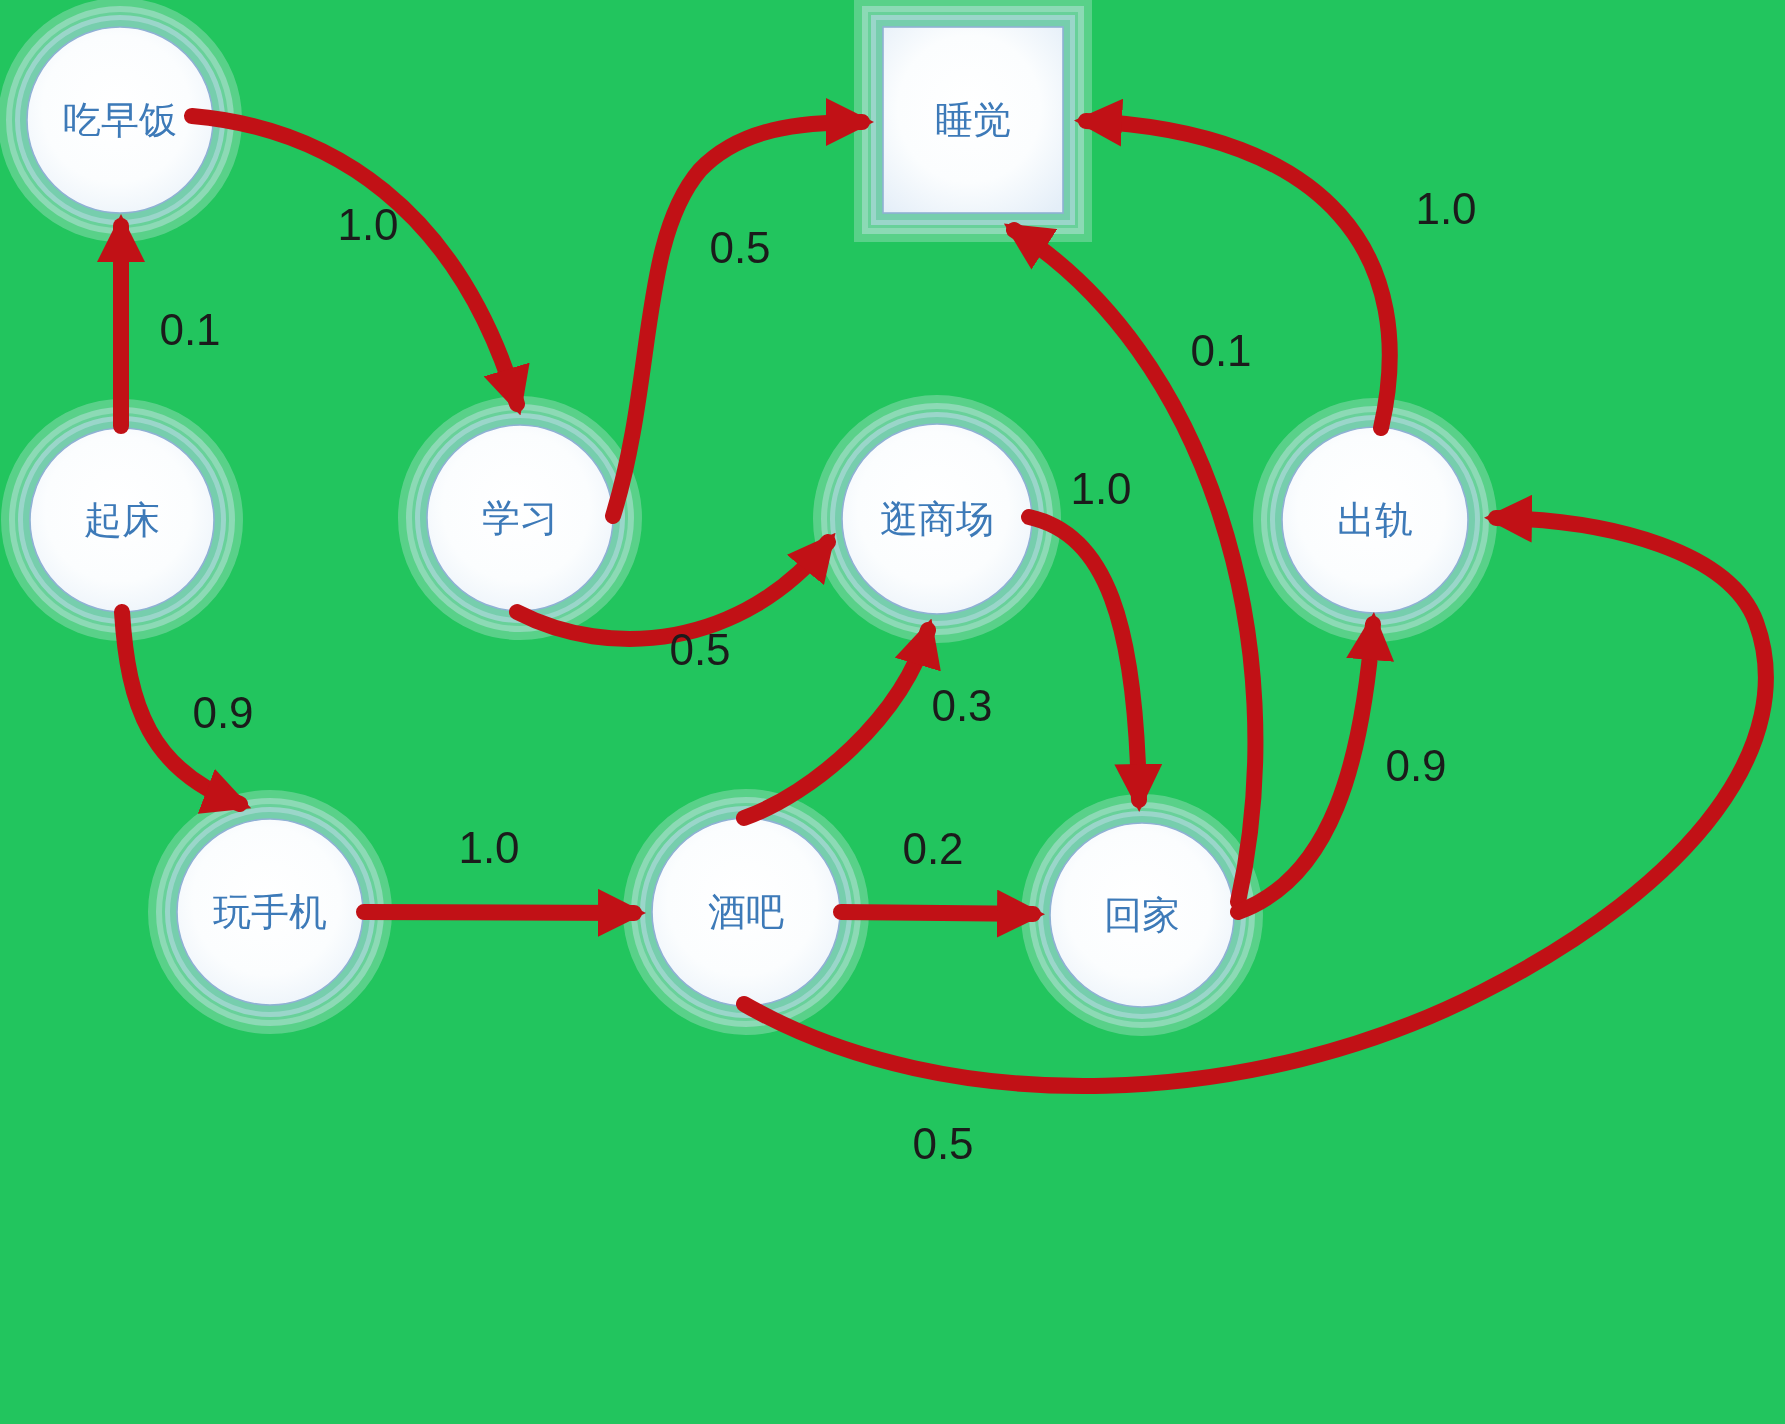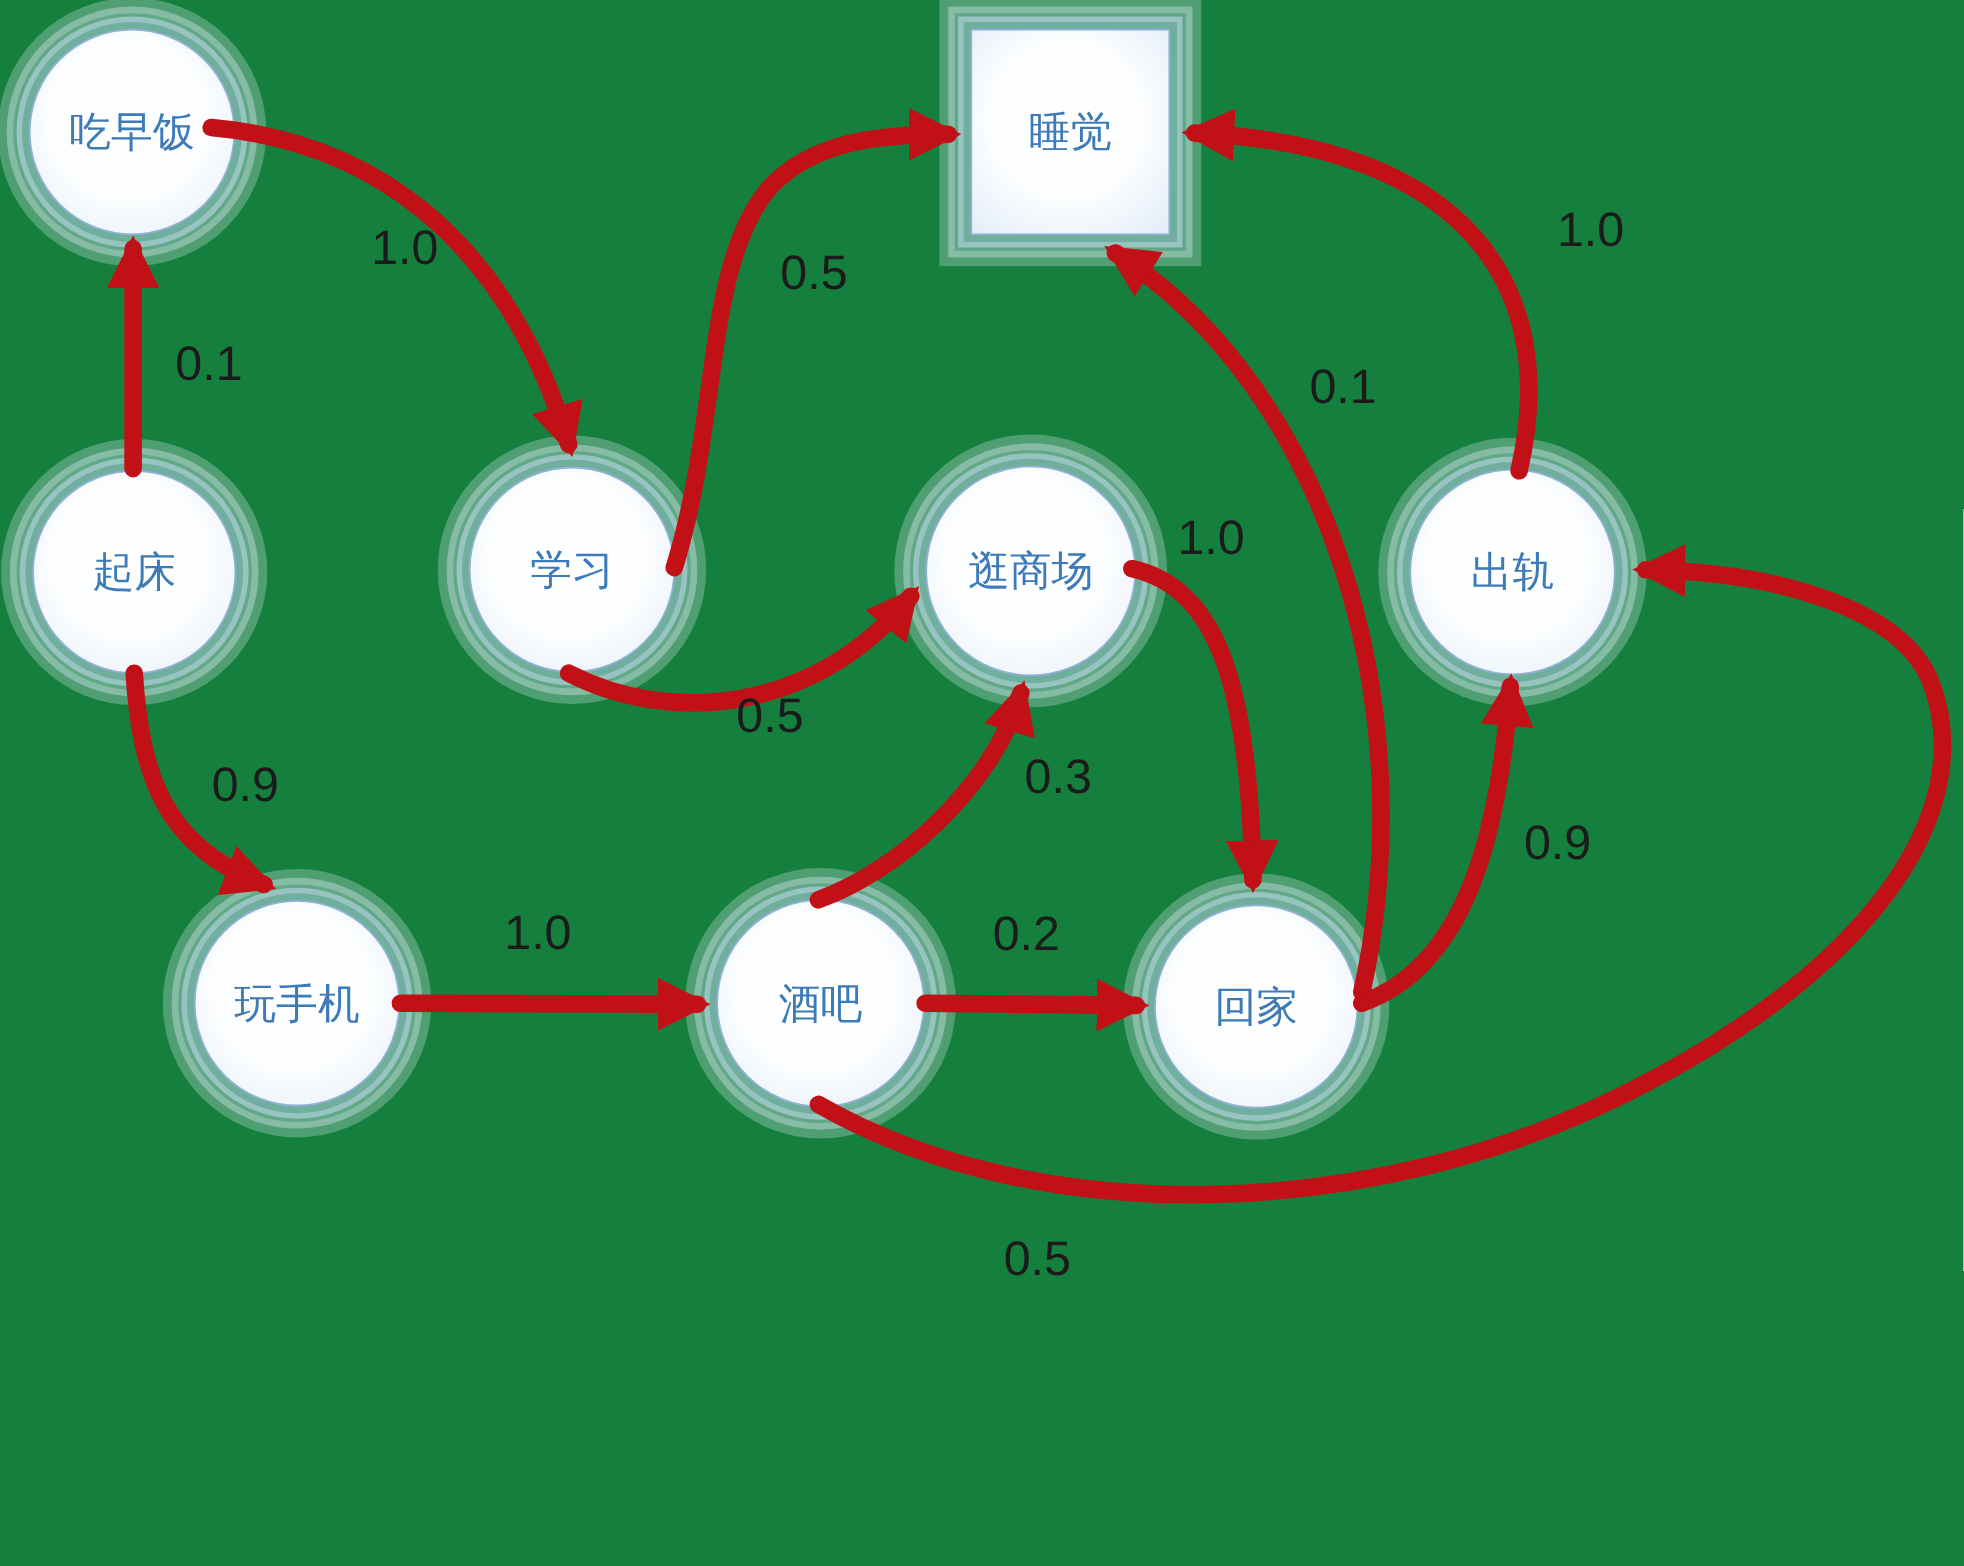--- a/index.html
+++ b/index.html
@@ -8,21 +8,21 @@
     background: #ffffff;
     width: 1785px;
     height: 1424px;
     overflow: hidden;
     font-family: "Liberation Sans", sans-serif;
   }
   #stage {
     position: relative;
     width: 1785px;
     height: 1424px;
-    background: #15803d;
+    background: #22c55e;
   }
   svg { display: block; }
   .edge-path {
     fill: none;
     stroke-linecap: round;
   }
   .edge-label {
     font-family: "Liberation Sans", "DejaVu Sans", sans-serif;
     font-size: 44px;
     font-weight: 400;

